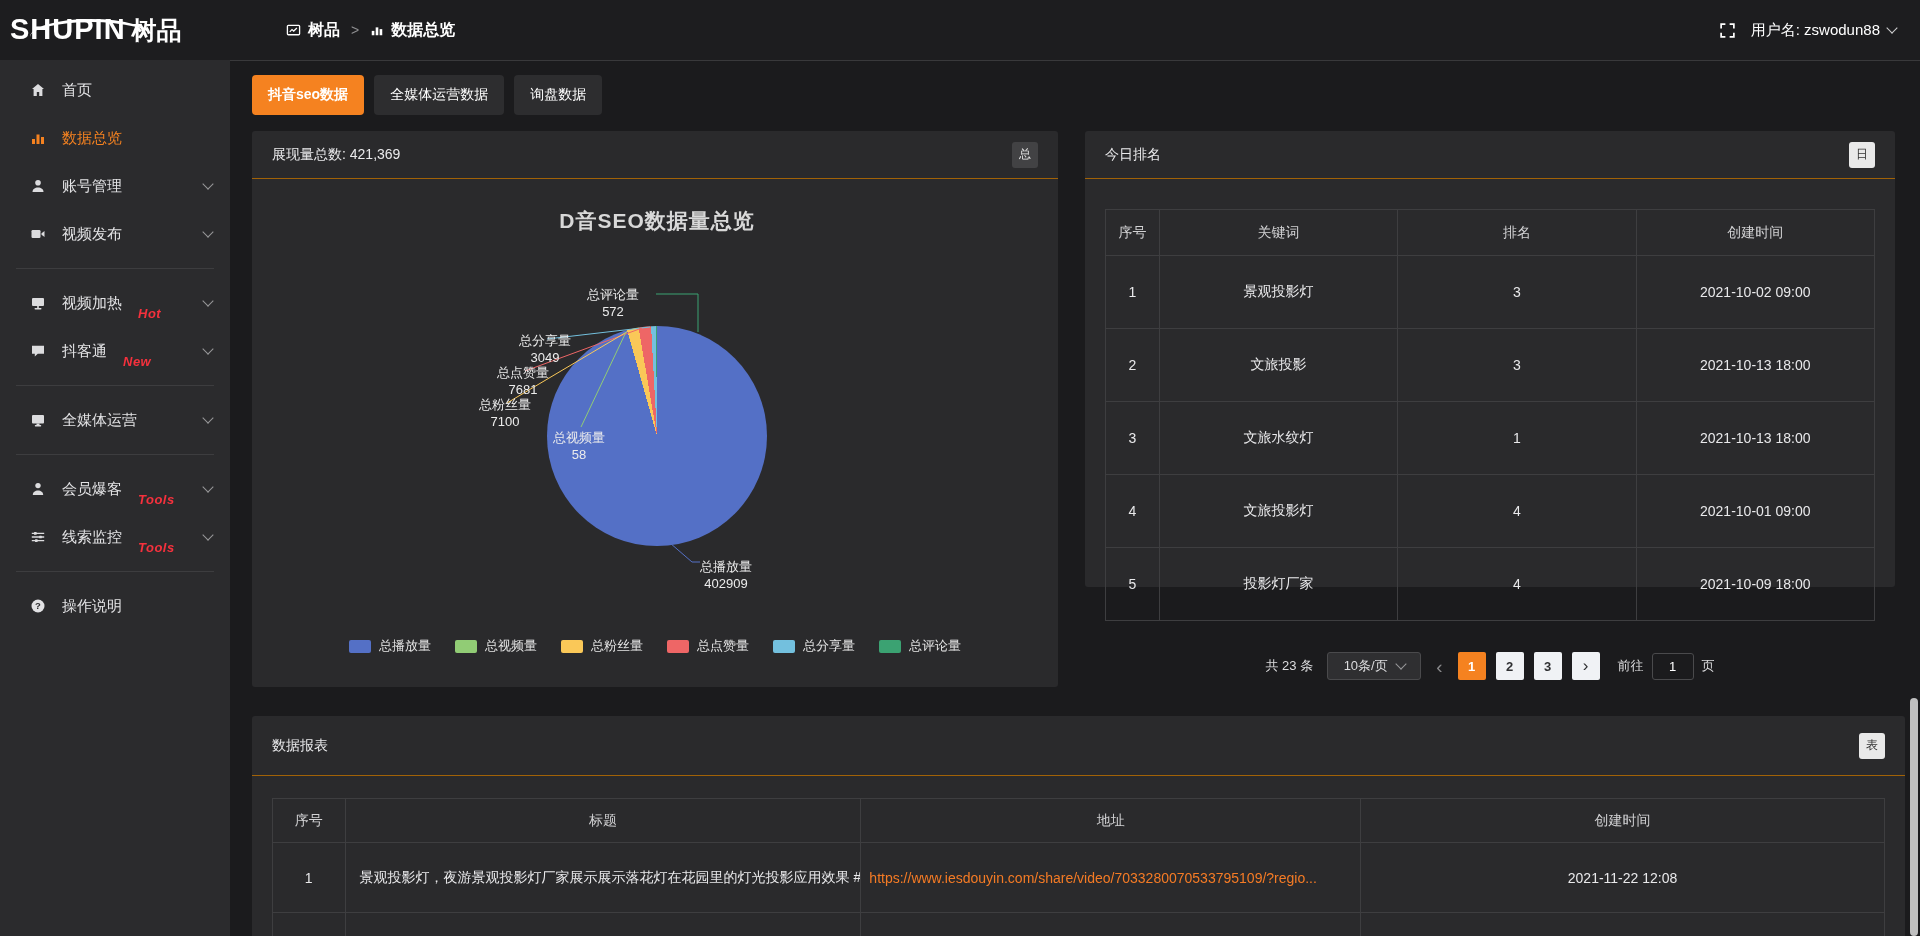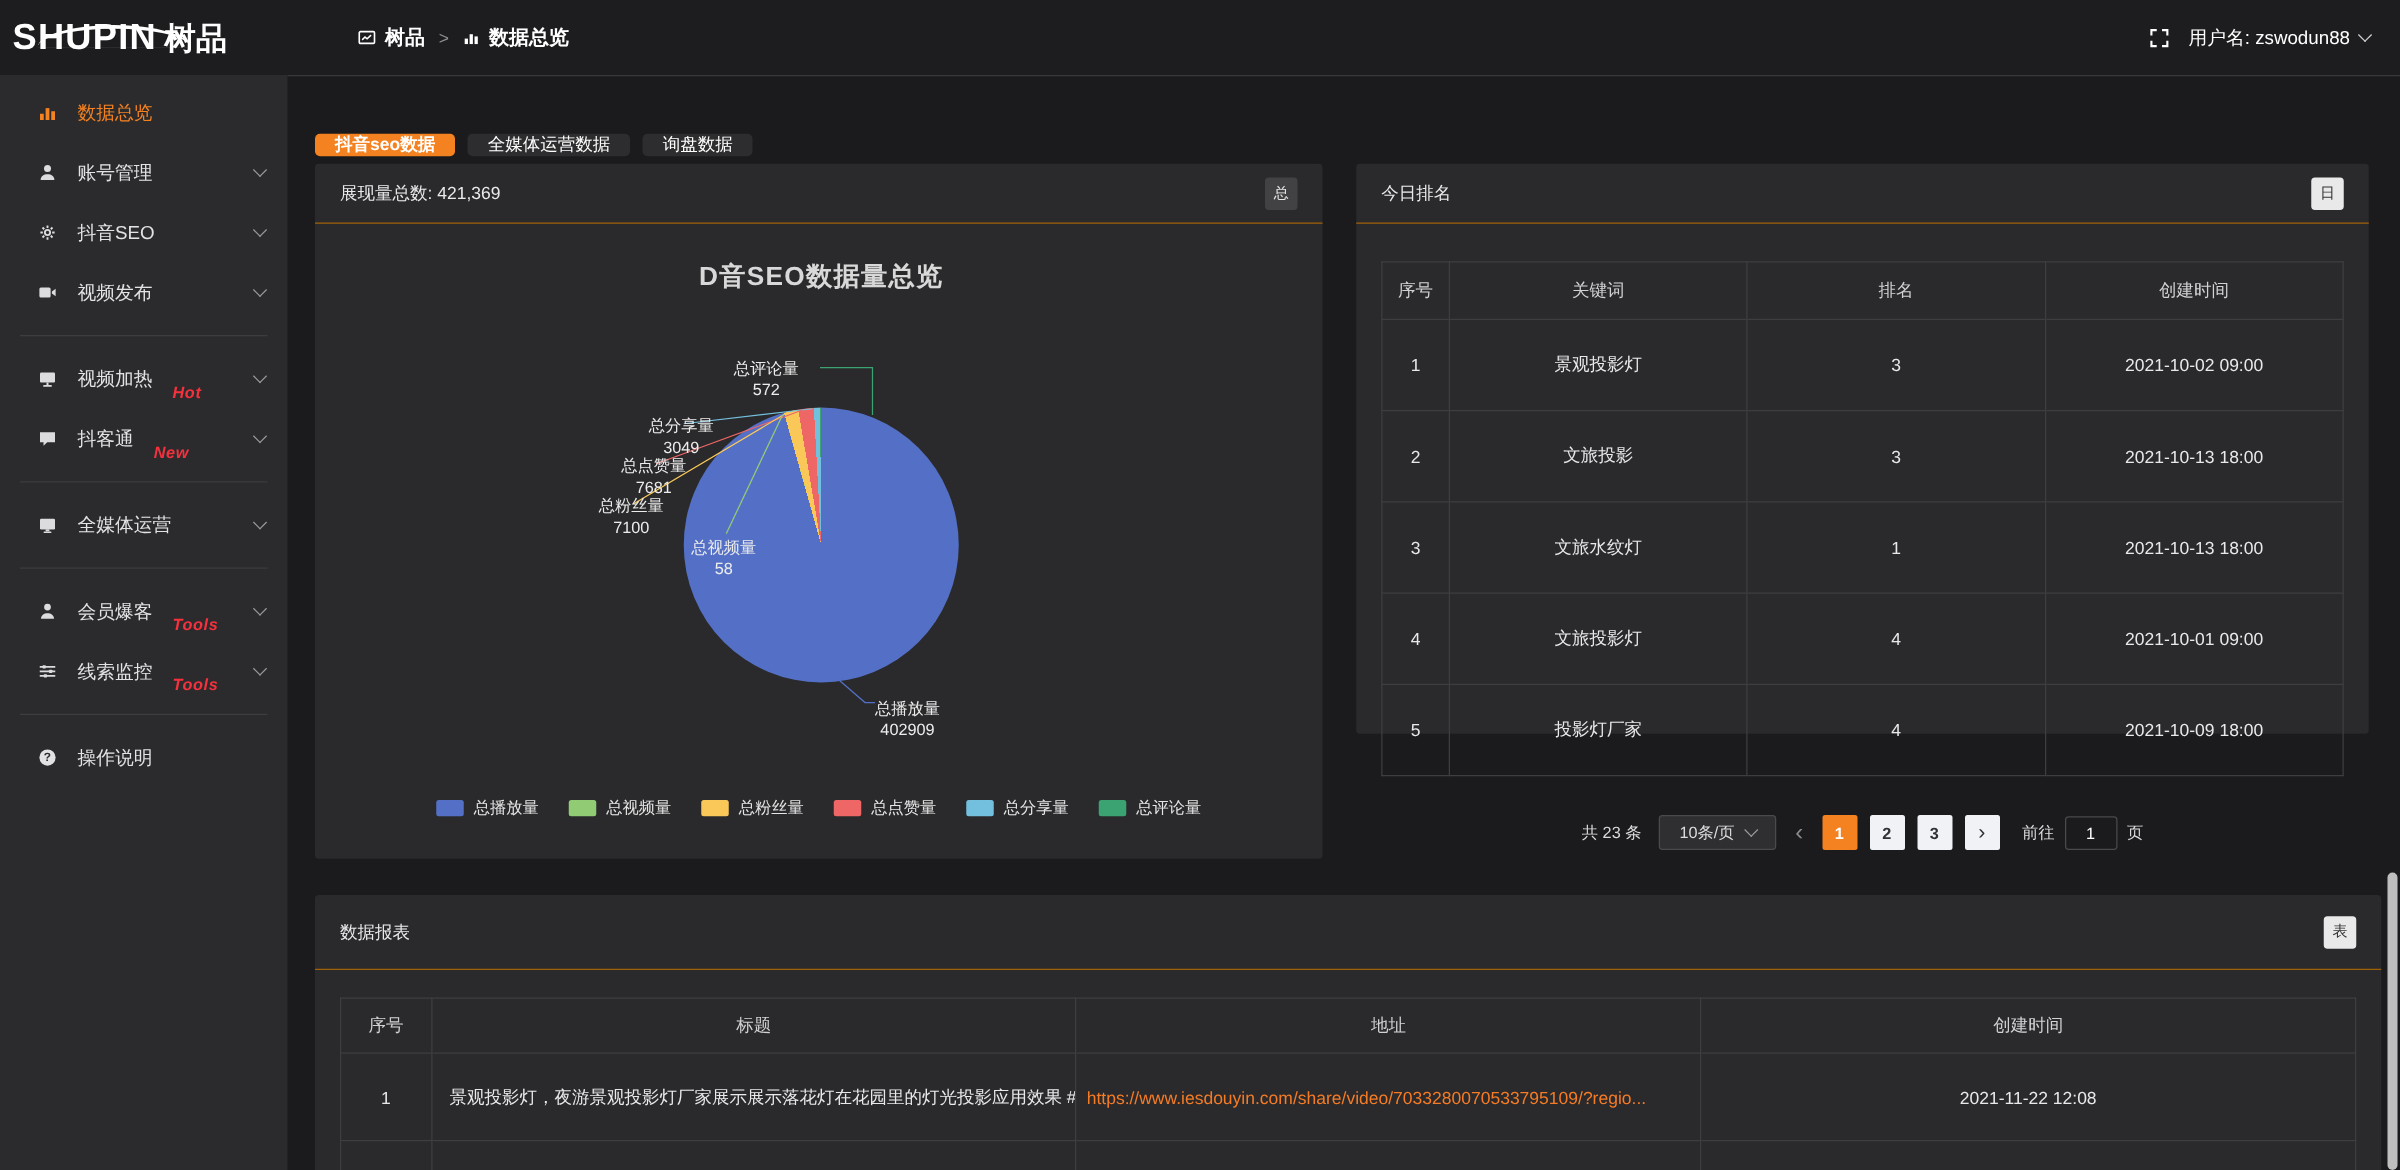--- a/index.html
+++ b/index.html
@@ -40,21 +40,21 @@
   .side-item.active .s-icon{color:var(--accent);}
   .s-badge{font-style:italic;font-weight:700;font-size:13px;margin-left:16px;letter-spacing:.5px;margin-top:20px;}
   .badge-red{color:var(--badge-red);}
   .badge-gold{color:var(--badge-gold);}
   .s-chev{margin-left:auto;width:8px;height:8px;border-right:1.6px solid #98989a;border-bottom:1.6px solid #98989a;transform:rotate(45deg);margin-top:-4px;}
   .side-divider{height:1px;background:#3d3d3f;margin:10px 16px;}
 
   
   .main{position:absolute;left:230px;top:60px;width:1690px;height:876px;border-top:1px solid #39393b;}
   .tabs{position:absolute;left:22px;top:14px;display:flex;gap:10px;}
-  .tab{height:18px;padding:0 16px;display:flex;align-items:center;background:#2d2d2f;color:#fff;font-size:14px;border-radius:4px;cursor:pointer;white-space:nowrap;margin-top:32px;}
+  .tab{height:40px;padding:0 16px;display:flex;align-items:center;background:#2d2d2f;color:#fff;font-size:14px;border-radius:4px;cursor:pointer;white-space:nowrap;}
   .tab.active{background:var(--accent);font-weight:700;}
 
   .panel{position:absolute;background:#2a2a2c;border-radius:3px;}
   .panel-header{height:48px;display:flex;align-items:center;justify-content:space-between;padding:0 20px;border-bottom:1px solid #a16207;font-size:14px;color:#eaeaec;}
   .badge-btn{min-width:26px;height:26px;padding:0 5px;border-radius:3px;display:flex;align-items:center;justify-content:center;font-size:12px;cursor:pointer;}
   .badge-btn.dark{background:#424244;color:#e8e8e8;}
   .badge-btn.light{background:#e9e9e9;color:#333;}
 
   .panel-pie{left:22px;top:70px;width:806px;height:556px;}
   .panel-rank{left:855px;top:70px;width:810px;height:456px;}
@@ -147,48 +147,46 @@
     <span class="user-menu">
       <span>用户名: zswodun88</span>
       <i class="chev-down"></i>
     </span>
   </div>
 </header>
 
 <aside class="sidebar">
   <nav>
     <ul>
+      <li class="side-item">
+        <span class="s-icon">
+            <svg width="16" height="16" viewBox="0 0 16 16" fill="currentColor">
+              <path d="M8 2L2 7h1.6v7h3.2v-4h2.4v4h3.2V7H14z"></path>
+            </svg>
+          </span>
+        <span>首页</span>
+      </li>
       <li class="side-item active">
         <span class="s-icon">
             <svg width="16" height="16" viewBox="0 0 16 16" fill="currentColor">
               <rect x="2" y="9" width="3" height="5"></rect>
               <rect x="6.5" y="4.5" width="3" height="9.5"></rect>
               <rect x="11" y="7" width="3" height="7"></rect>
             </svg>
           </span>
         <span>数据总览</span>
       </li>
       <li class="side-item">
         <span class="s-icon">
             <svg width="16" height="16" viewBox="0 0 16 16" fill="currentColor">
               <circle cx="8" cy="4.8" r="2.8"></circle>
               <path d="M2.5 14c0-3 2.5-4.6 5.5-4.6s5.5 1.6 5.5 4.6z"></path>
             </svg>
           </span>
         <span>账号管理</span>
-        <i class="s-chev"></i>
-      </li>
-      <li class="side-item">
-        <span class="s-icon">
-            <svg width="16" height="16" viewBox="0 0 16 16">
-              <circle cx="8" cy="8" r="2.1" fill="none" stroke="currentColor" stroke-width="1.5"></circle>
-              <path d="M8 2.3v2M8 11.7v2M2.3 8h2M11.7 8h2M4 4l1.4 1.4M10.6 10.6L12 12M12 4l-1.4 1.4M5.4 10.6L4 12" fill="none" stroke="currentColor" stroke-width="1.5"></path>
-            </svg>
-          </span>
-        <span>抖音SEO</span>
         <i class="s-chev"></i>
       </li>
       <li class="side-item">
         <span class="s-icon">
             <svg width="16" height="16" viewBox="0 0 16 16" fill="currentColor">
               <rect x="1.5" y="4" width="9" height="8" rx="1.2"></rect>
               <path d="M11.5 7.2L14.5 5v6l-3-2.2z"></path>
             </svg>
           </span>
         <span>视频发布</span>

